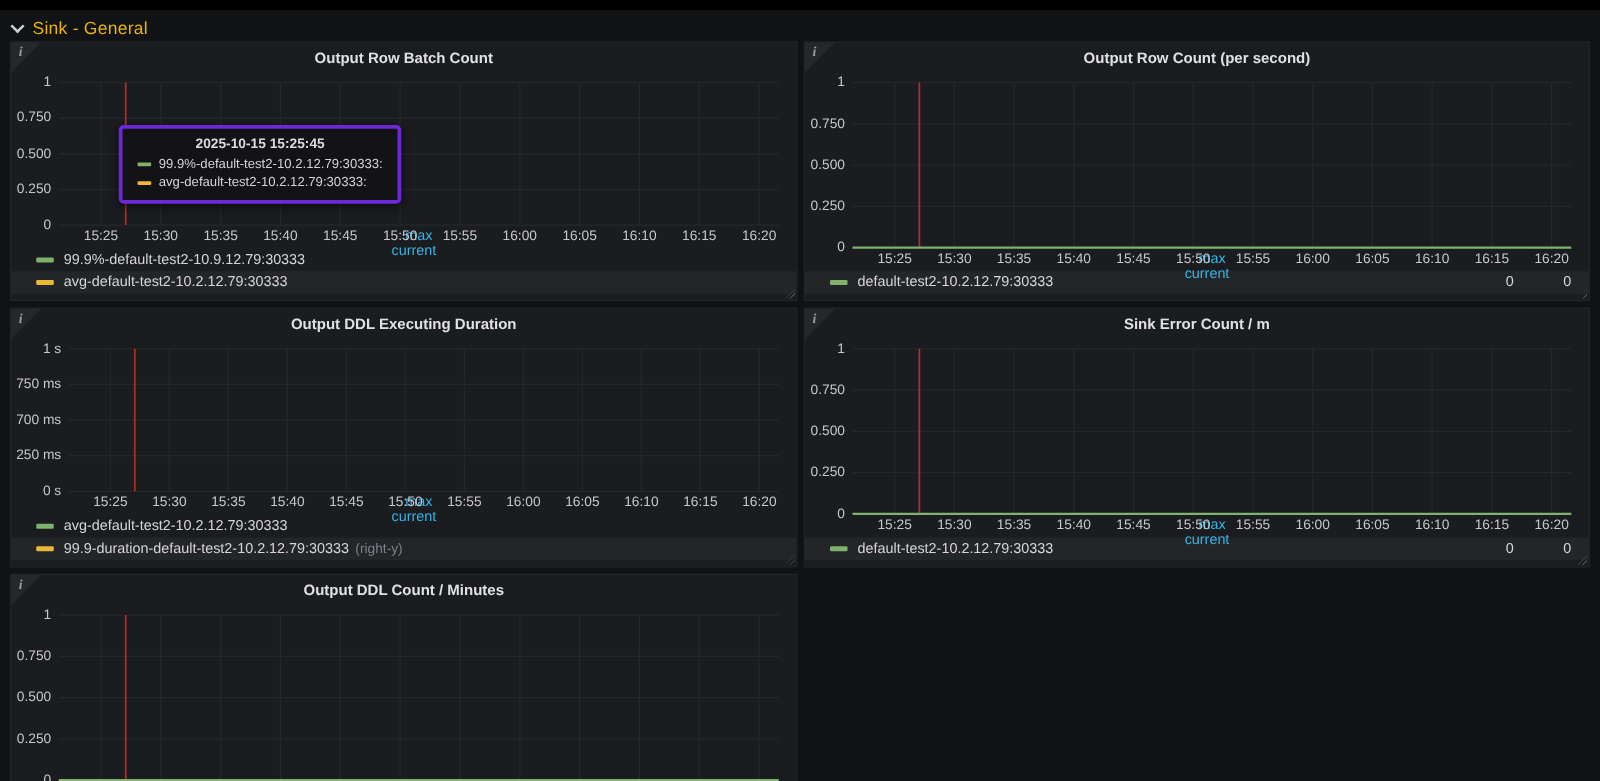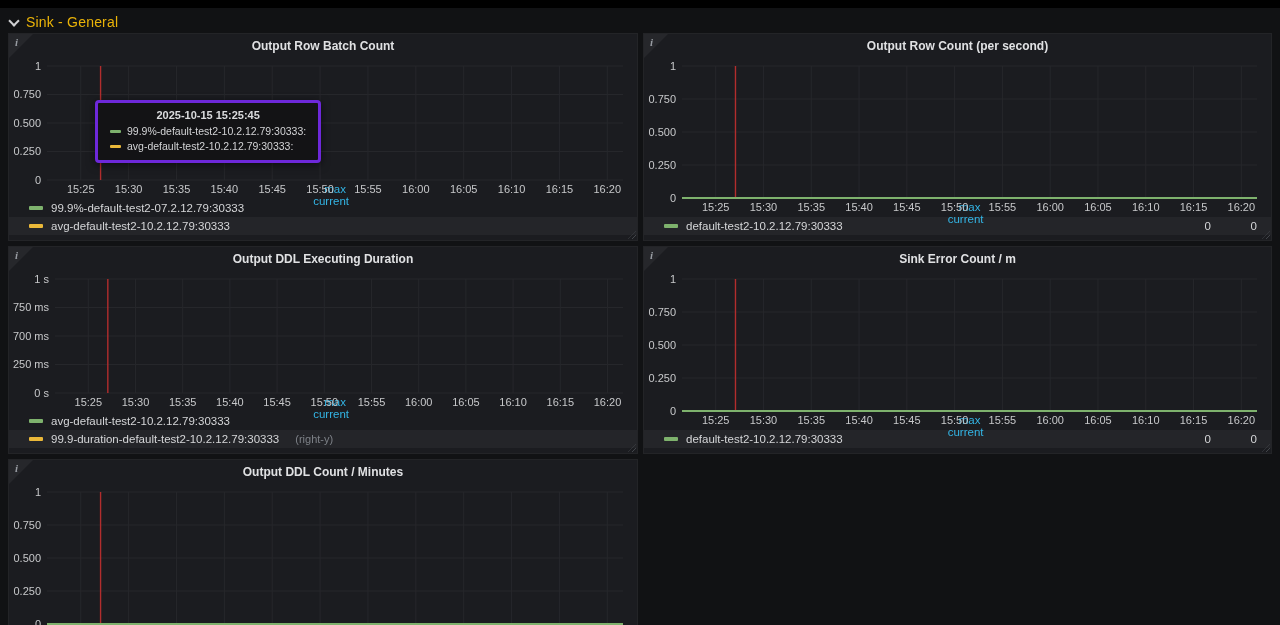--- a/index.html
+++ b/index.html
@@ -21,21 +21,21 @@
   .legend{flex:0 0 auto;padding-bottom:5px;}
   .legend-header{display:flex;align-items:center;height:14px;padding:0 14px 2px 20px;flex-direction:column;}
   .lspace{flex:1 1 auto;}
   .lcol{font-size:11.5px;color:#33b5e5;cursor:pointer;}
   .col-max{width:40px;text-align:right;}
   .col-cur{width:46px;text-align:right;}
   .legend-row{display:flex;align-items:center;height:18px;padding:0 14px 0 20px;}
   .legend-row.striped{background:rgba(255,255,255,0.045);}
   .swatch{width:14px;height:4px;border-radius:1px;margin-right:8px;flex:0 0 auto;}
   .legend-label{font-size:11.5px;color:#d5d6d8;cursor:pointer;white-space:nowrap;}
-  .legend-suffix{font-size:11px;color:#7d8187;margin-left:16px;}
+  .legend-suffix{font-size:11px;color:#7d8187;margin-left:5px;}
   .lval{font-size:11.5px;color:#d5d6d8;}
   .tooltip{position:absolute;left:86px;top:66px;background:#131315;border:3px solid #6d28d9;
            border-radius:4px;padding:6px 12px 8px;z-index:5;box-shadow:0 2px 8px rgba(0,0,0,.55);
            white-space:nowrap;}
   .tip-time{font-size:11px;font-weight:bold;color:#dadbdd;text-align:center;margin-bottom:4px;}
   .tip-row{display:flex;align-items:center;margin-top:3px;font-size:10.5px;color:#d2d3d5;}
   .tip-dash{width:11px;height:3px;border-radius:1px;margin-right:6px;flex:0 0 auto;}
   .info-corner{position:absolute;left:0;top:0;width:0;height:0;
                border-top:24px solid rgba(255,255,255,0.05);border-right:24px solid transparent;z-index:2;}
   .info-i{position:absolute;left:6px;top:2px;z-index:3;font-family:"Liberation Serif",serif;
@@ -99,21 +99,21 @@
         <div class="xlab" style="left: 574.275px; top: 126px; width: 48px;">16:20</div>
       </div>
       <div class="legend">
         <div class="legend-header">
           <span class="lspace"></span>
           <span class="lcol col-max">max</span>
           <span class="lcol col-cur">current</span>
         </div>
         <div class="legend-row">
           <span class="swatch" style="background: rgb(126, 178, 109);"></span>
-          <span class="legend-label">99.9%-default-test2-07.2.12.79:30333</span>
+          <span class="legend-label">99.9%-default-test2-10.9.12.79:30333</span>
           <span class="lspace"></span>
           <span class="lval col-max"></span>
           <span class="lval col-cur"></span>
         </div>
         <div class="legend-row striped">
           <span class="swatch" style="background: rgb(234, 184, 57);"></span>
           <span class="legend-label">avg-default-test2-10.2.12.79:30333</span>
           <span class="lspace"></span>
           <span class="lval col-max"></span>
           <span class="lval col-cur"></span>

